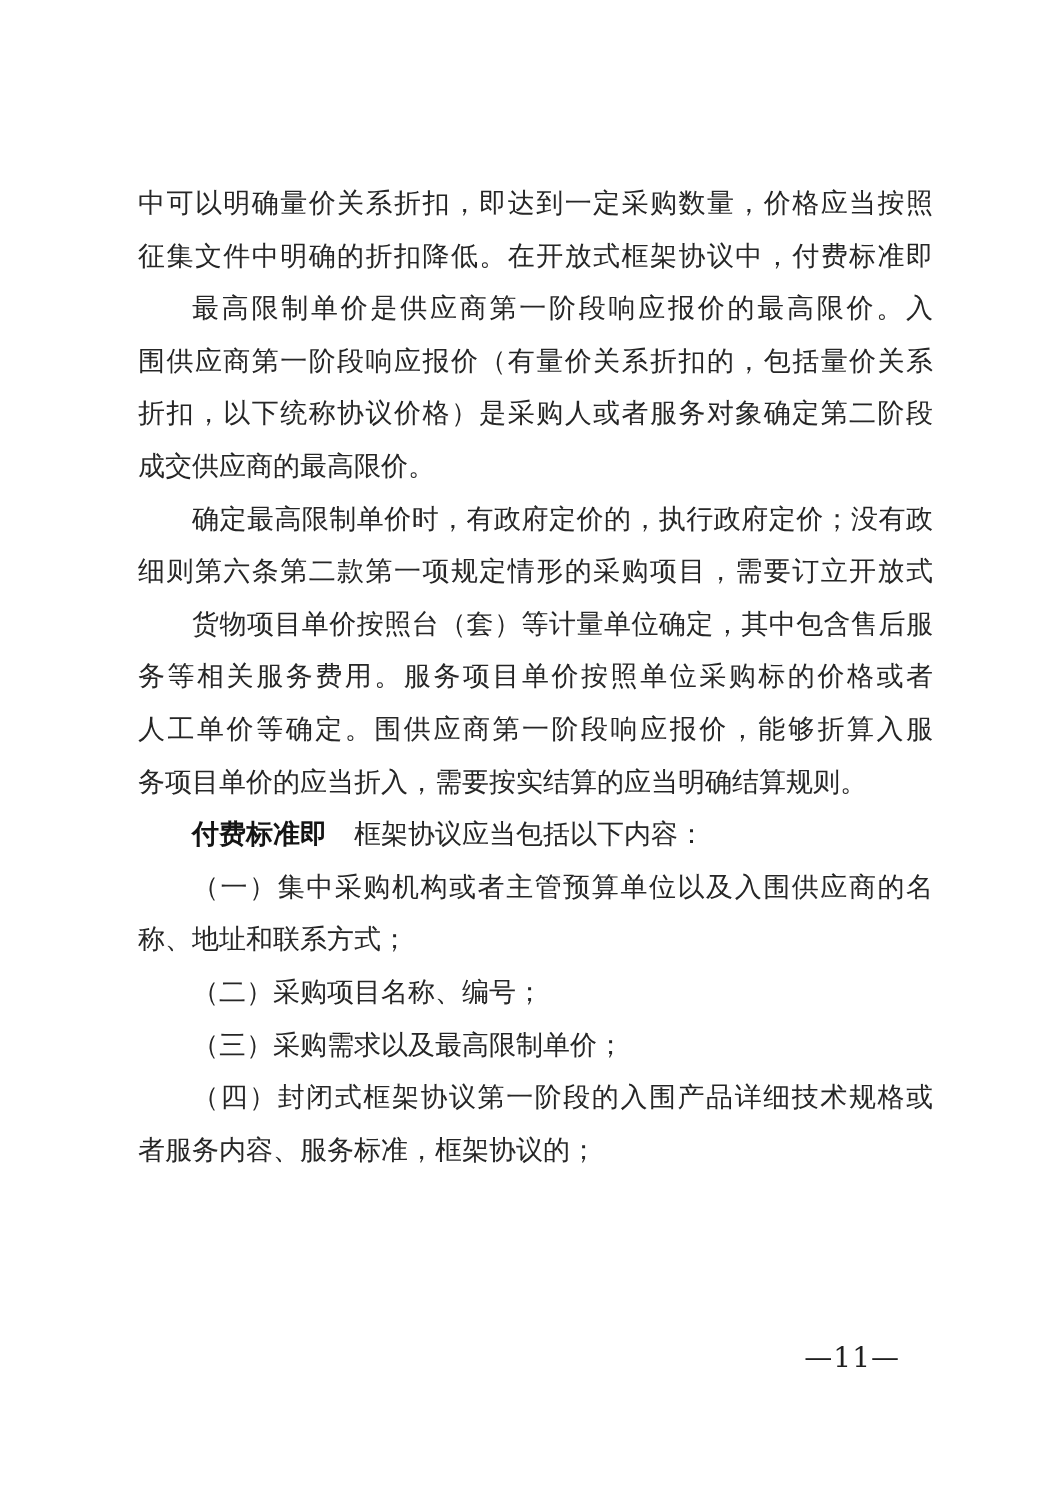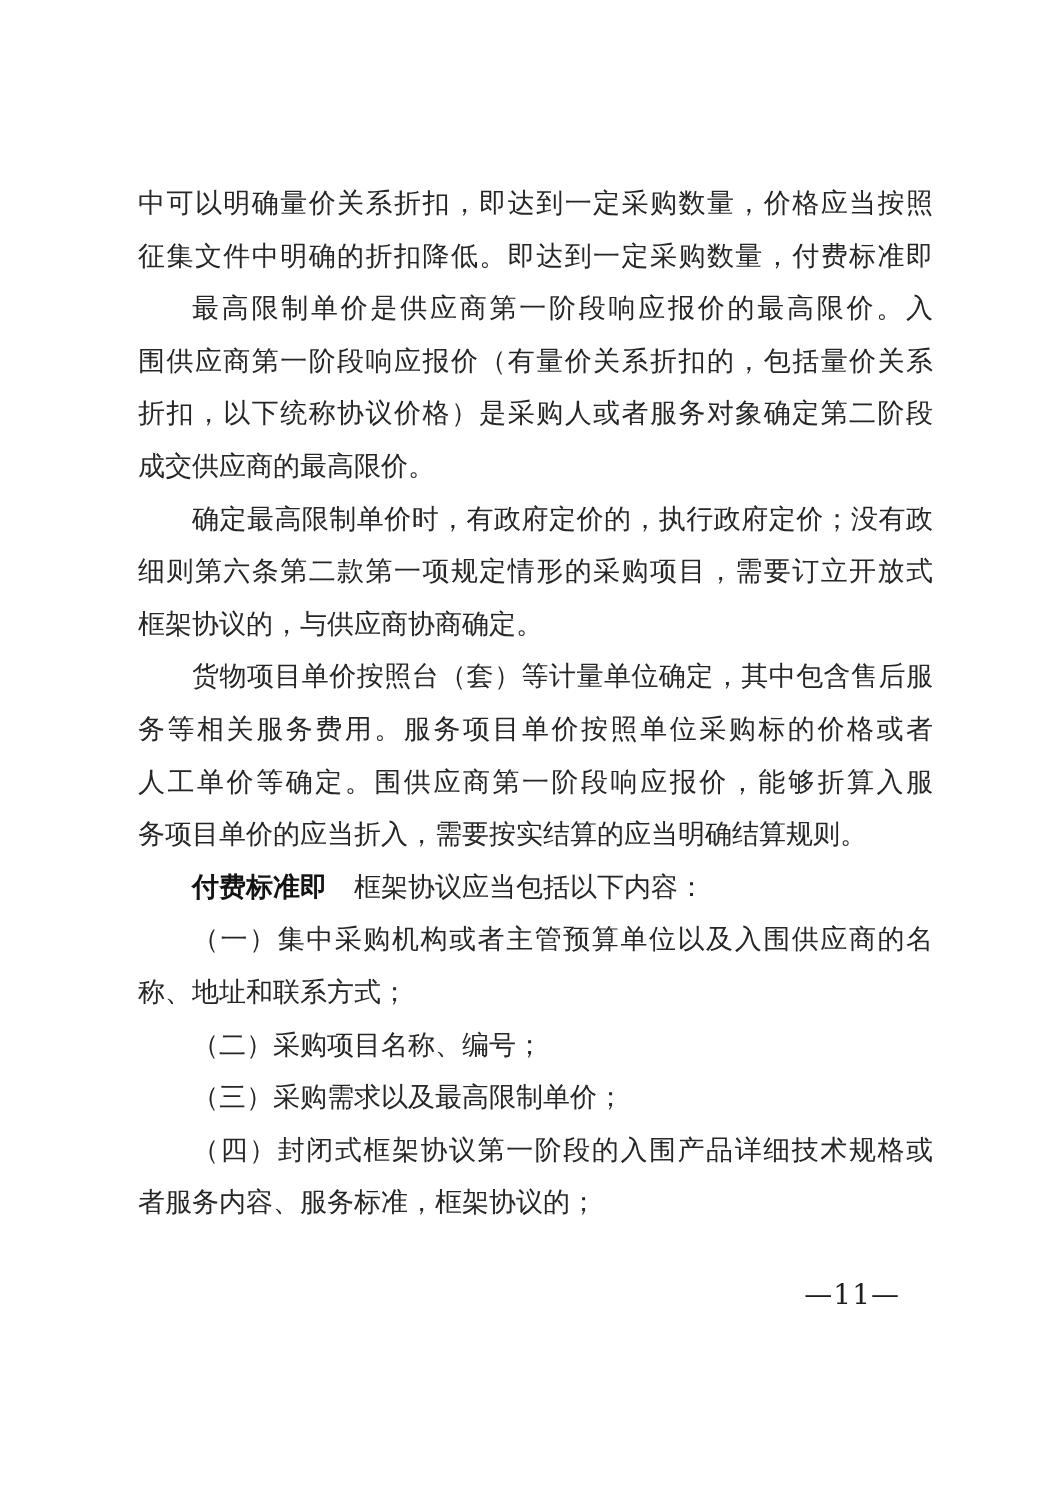--- a/index.html
+++ b/index.html
@@ -32,45 +32,44 @@
   }
   
   .line.stretch { text-align-last: justify; }
   .line.indent  { text-indent: 54px; }
   .article-bold {
     font-weight: bold;
     color: #141414;
   }
   .footer {
     position: absolute;
-    top: 1278px; right: 160px;
+    top: 1341px; right: 160px;
     font-size: 28px;
     color: #1f1f1f;
     letter-spacing: 1px;
   }
 </style>
 </head>
 <body>
 
 <div class="page">
   <main class="content">
       <div class="para">
         <div class="line stretch">中可以明确量价关系折扣，即达到一定采购数量，价格应当按照</div>
-        <div class="line stretch">征集文件中明确的折扣降低。即达到一定采购数量，付费标准即</div>
+        <div class="line stretch">征集文件中明确的折扣降低。在开放式框架协议中，付费标准即</div>
       </div>
       <div class="para">
         <div class="line stretch indent">最高限制单价是供应商第一阶段响应报价的最高限价。入</div>
         <div class="line stretch">围供应商第一阶段响应报价（有量价关系折扣的，包括量价关系</div>
         <div class="line stretch">折扣，以下统称协议价格）是采购人或者服务对象确定第二阶段</div>
         <div class="line">成交供应商的最高限价。</div>
       </div>
       <div class="para">
         <div class="line stretch indent">确定最高限制单价时，有政府定价的，执行政府定价；没有政</div>
         <div class="line stretch">细则第六条第二款第一项规定情形的采购项目，需要订立开放式</div>
-        <div class="line">框架协议的，与供应商协商确定。</div>
       </div>
       <div class="para">
         <div class="line stretch indent">货物项目单价按照台（套）等计量单位确定，其中包含售后服</div>
         <div class="line stretch">务等相关服务费用。服务项目单价按照单位采购标的价格或者</div>
         <div class="line stretch">人工单价等确定。围供应商第一阶段响应报价，能够折算入服</div>
         <div class="line">务项目单价的应当折入，需要按实结算的应当明确结算规则。</div>
       </div>
       <div class="para">
         <div class="line indent"><b class="article-bold">付费标准即</b>　框架协议应当包括以下内容：</div>
       </div>

